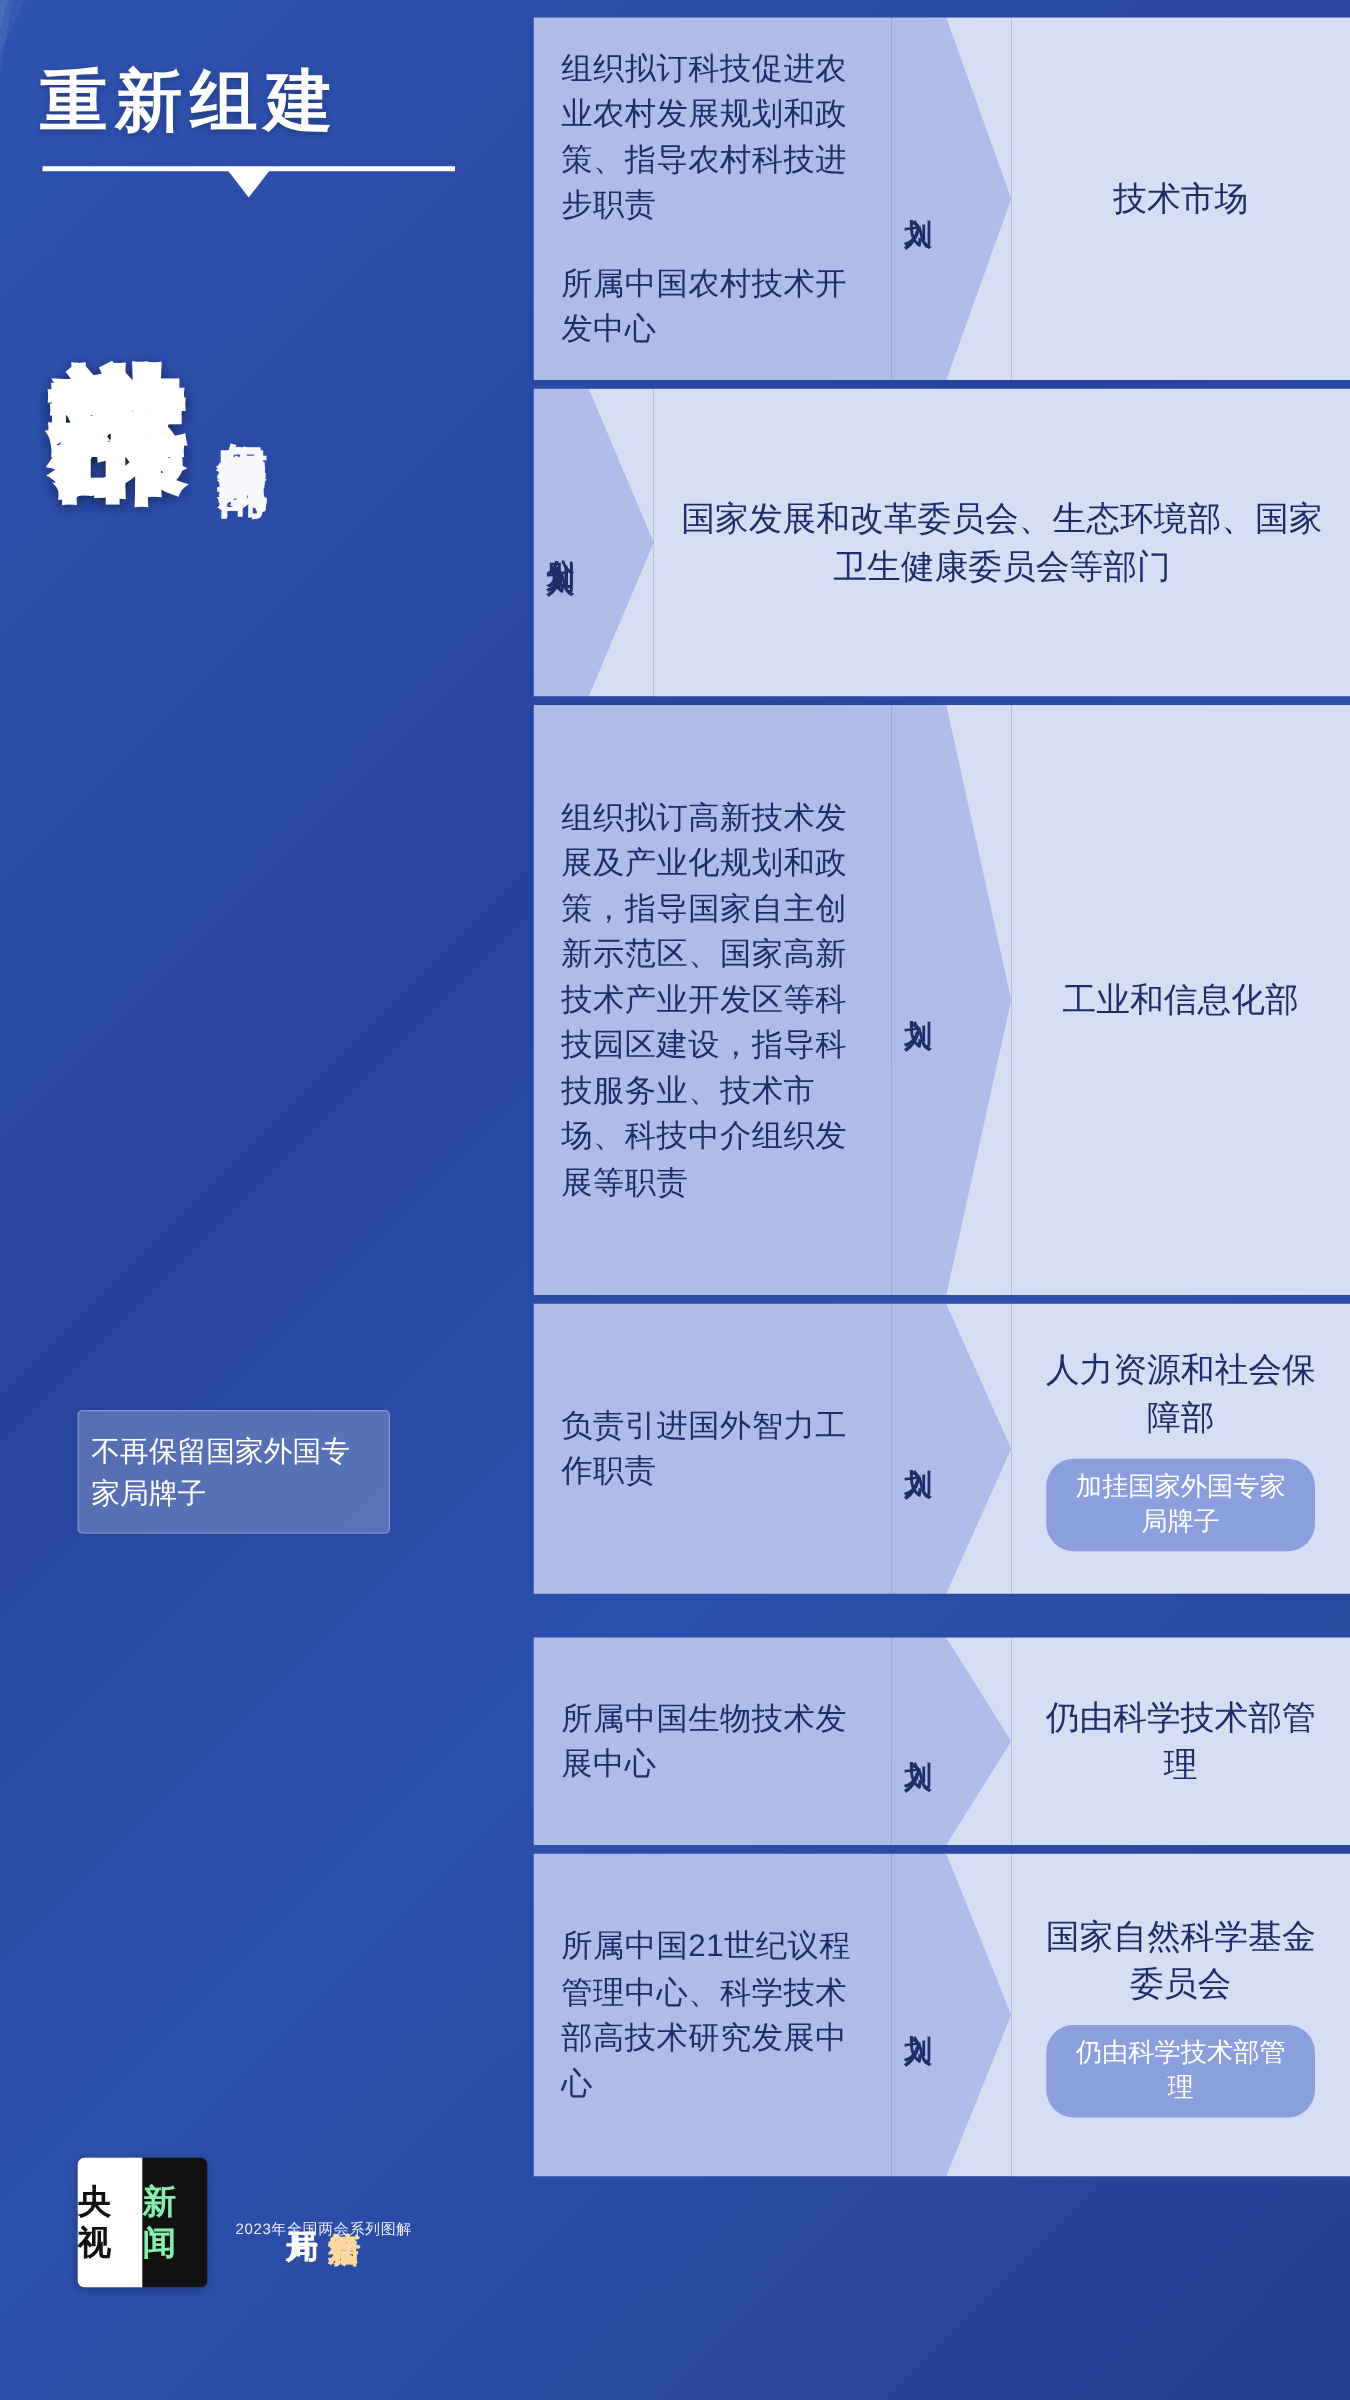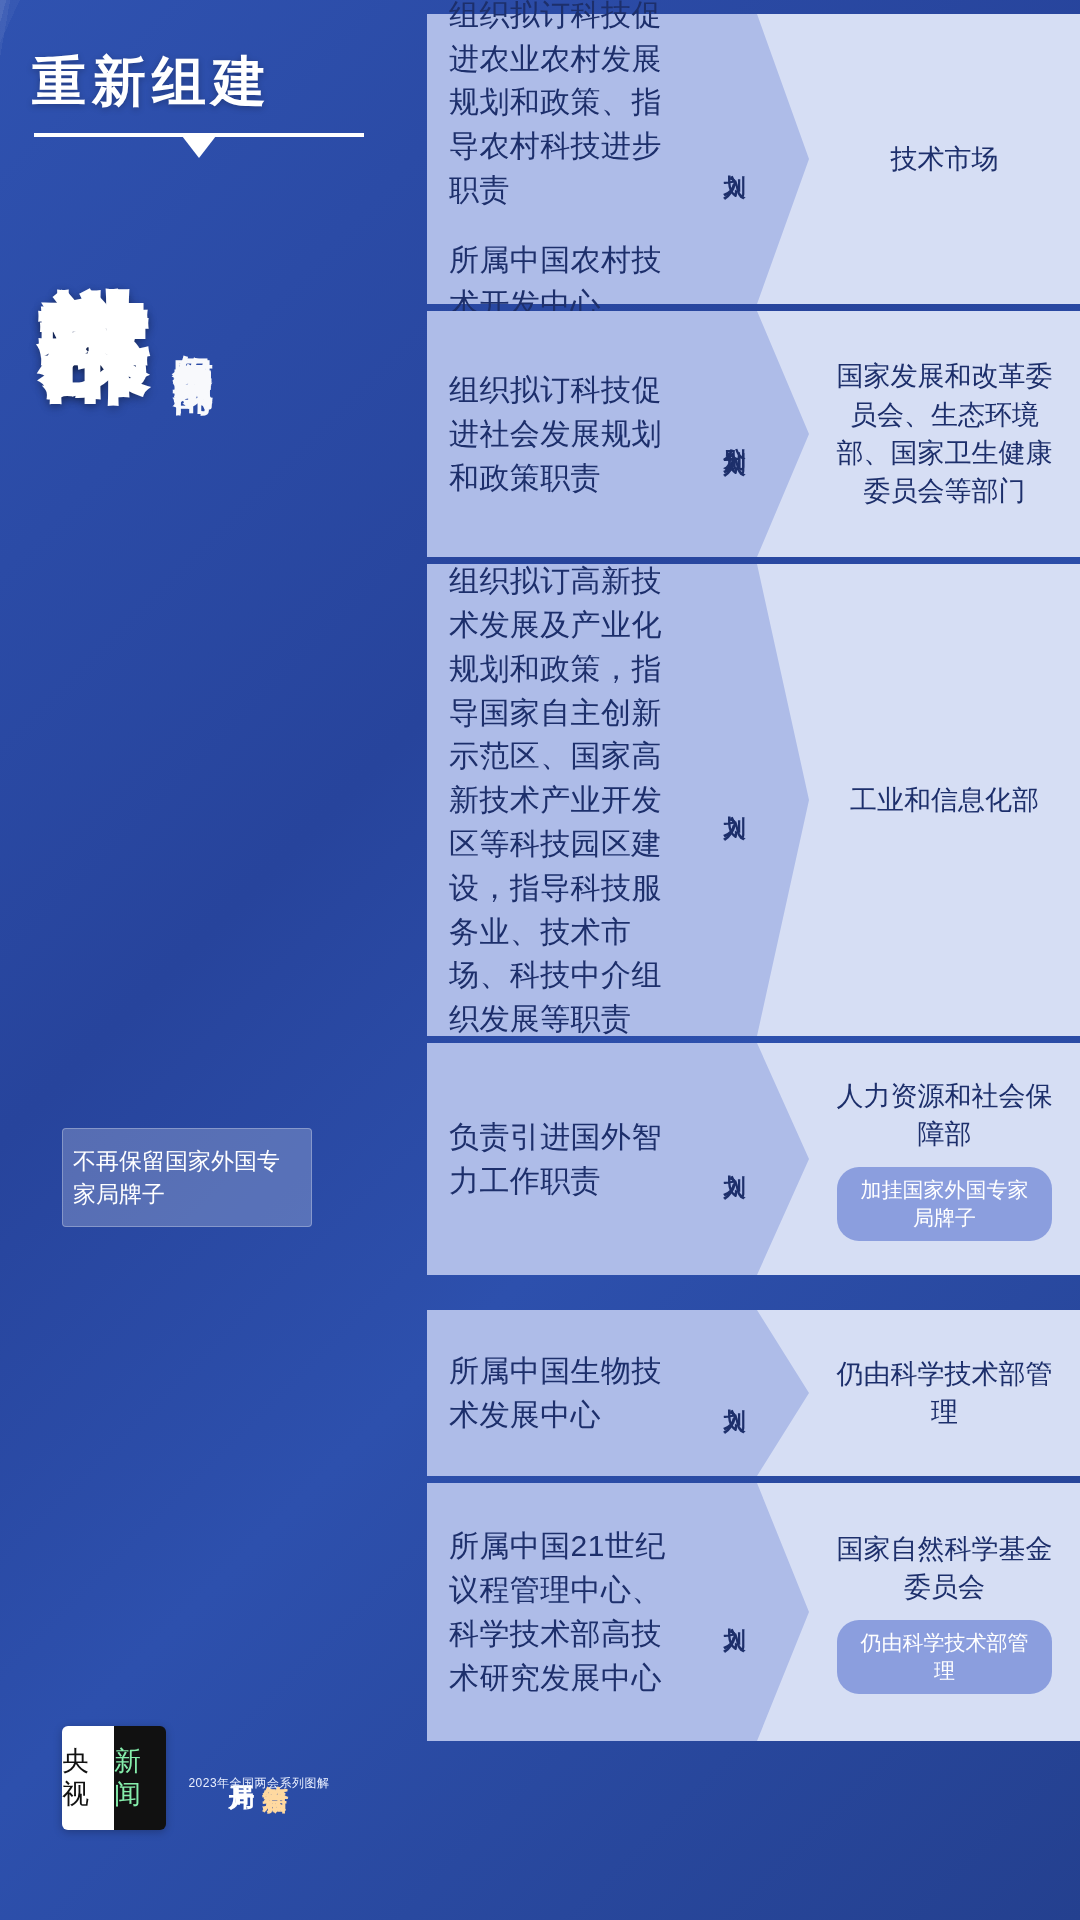--- a/index.html
+++ b/index.html
@@ -120,21 +120,21 @@
     align-items: center;
     gap: 18px;
   }
   .cctv-logo {
     display: flex;
     width: 104px;
     height: 104px;
     border-radius: 6px;
     overflow: hidden;
     box-shadow: 0 2px 8px rgba(0,0,0,.25);
-    font-weight: 400;
+    font-weight: 700;
   }
   .cctv-logo .col {
     width: 52px; height: 104px;
     display: flex; flex-direction: column;
     align-items: center; justify-content: center;
     font-size: 27px; line-height: 1.22; letter-spacing: 1px;
   }
   .cctv-logo .c1 { background: #ffffff; color: #111111; }
   .cctv-logo .c2 { background: #111111; color: #86efac; }
 
@@ -187,21 +187,21 @@
   }
   .cell-duty {
     position: relative;
     width: 286px;
     flex: 0 0 286px;
     background: #aebce8;
     color: #1d2f6b;
     padding: 24px 22px;
     display: flex;
     align-items: center;
-    font-size: 30px;
+    font-size: 25px;
     line-height: 1.46;
     letter-spacing: .4px;
   }
   .cell-duty .dtext p { margin: 0; }
   .cell-duty .dtext p + p { margin-top: 26px; }
 
   .arrow {
     position: relative;
     width: 96px;
     flex: 0 0 96px;
@@ -323,25 +323,20 @@
       <div class="arrow">
         <span class="alabel">划入</span>
         <span class="wedge"></span>
       </div>
       <div class="cell-target">
         <div class="tname">技术市场</div>
       </div>
     </div>
 
     <div class="row r1">
-      <div class="cell-duty">
-        <div class="dtext">
-          <p>组织拟订科技促进社会发展规划和政策职责</p>
-        </div>
-      </div>
       <div class="arrow">
         <span class="alabel">分别划入</span>
         <span class="wedge"></span>
       </div>
       <div class="cell-target">
         <div class="tname">国家发展和改革委员会、生态环境部、国家卫生健康委员会等部门</div>
       </div>
     </div>
 
     <div class="row r2">

